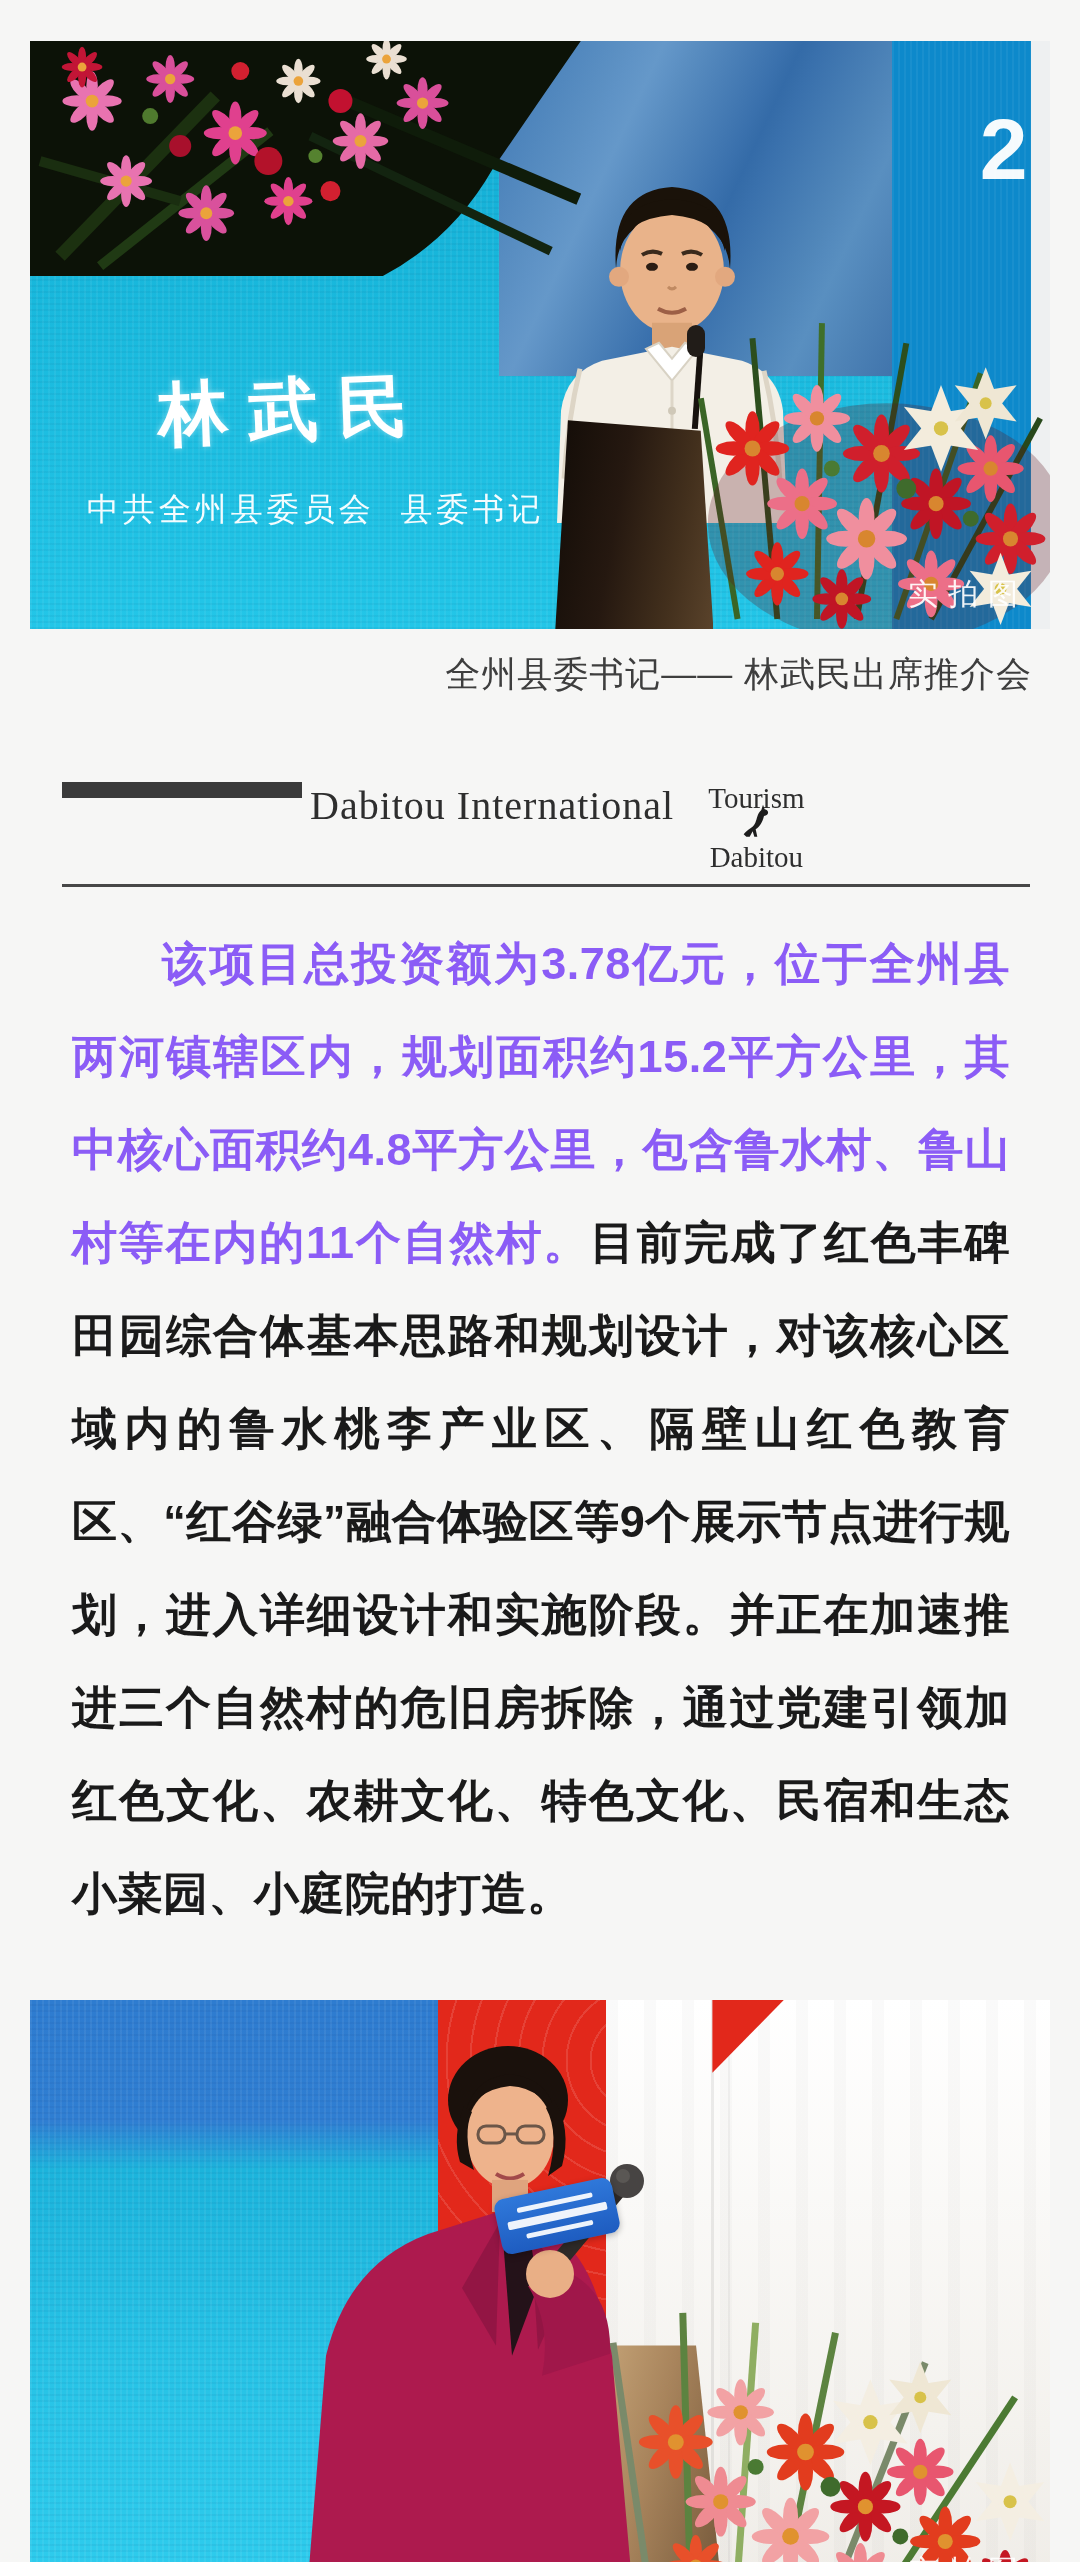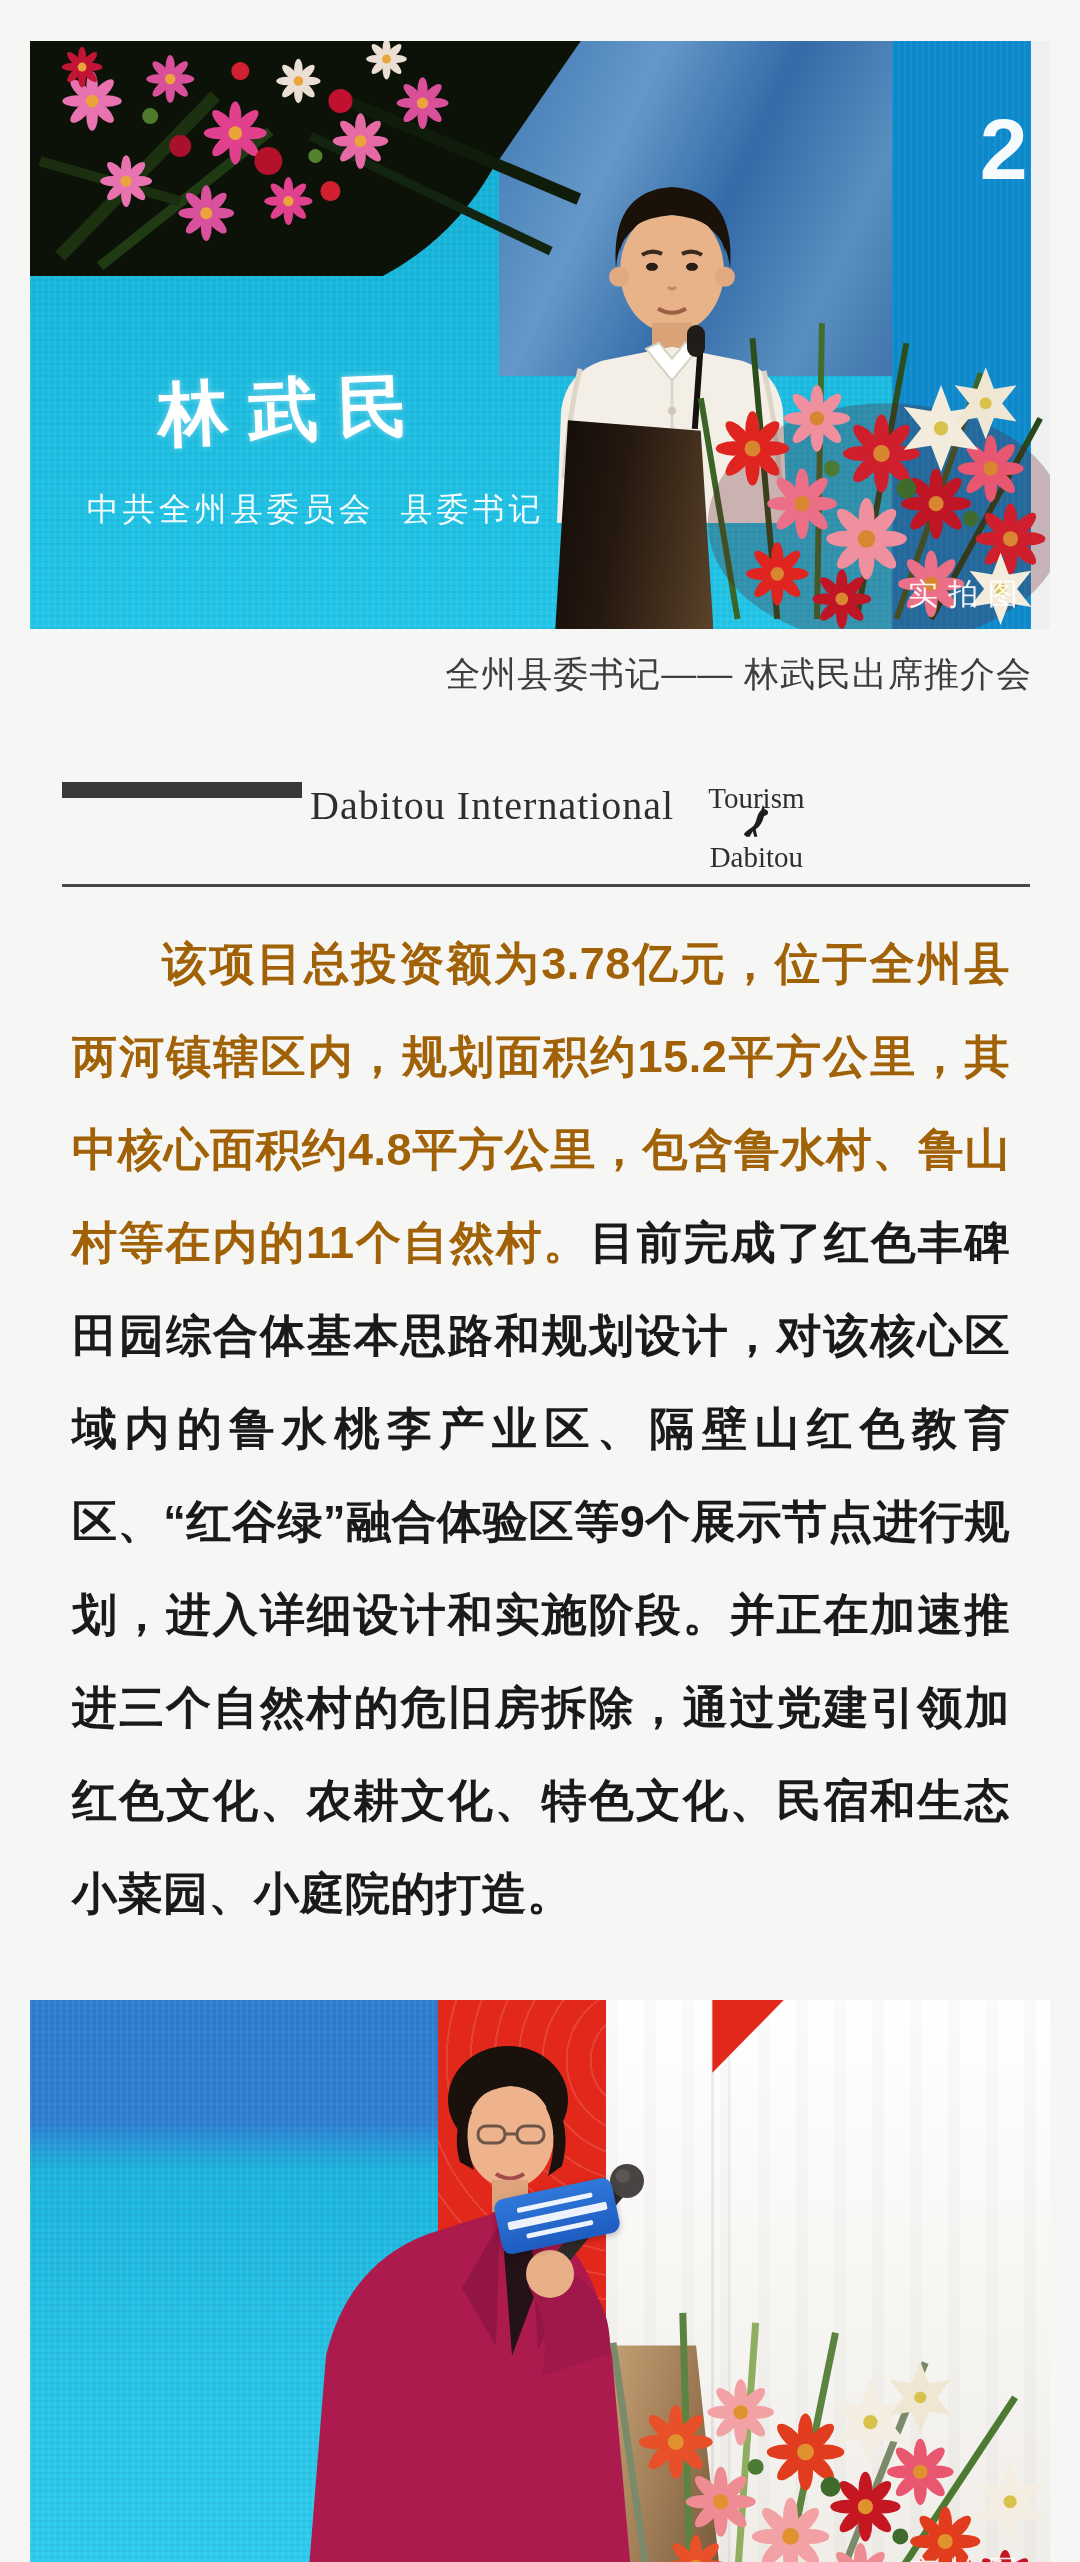--- a/index.html
+++ b/index.html
@@ -70,21 +70,21 @@
   .brand{margin:84px 42px 0;position:relative;}
   .brand-row{display:flex;align-items:flex-start;}
   .brand-bar{width:240px;height:16px;background:#3a3a3a;margin-left:20px;flex:none;}
   .brand-title{font-family:"Liberation Serif",serif;font-size:40px;color:#2e2e2e;margin-left:8px;letter-spacing:1px;}
   .brand-sub{font-family:"Liberation Serif",serif;font-size:29px;color:#2e2e2e;margin-left:34px;display:flex;align-items:center;flex-direction:column;}
   .bird{width:40px;height:40px;margin:-14px 2px 0 4px;flex:none;}
   .brand-rule{height:3px;background:#474747;margin:10px 8px 0 20px;}
   
   .para{margin:30px 70px 0 72px;font-size:45px;font-weight:700;line-height:93px;
     text-align:justify;text-indent:90px;color:#1a1a1a;letter-spacing:.5px;}
-  .hl{color:#a16207;}
+  .hl{color:#8b5cf6;}
 </style>
 </head>
 <body>
 
 <div class="photo photo1">
   <div class="abs p1-cyan"></div>
   <div class="abs p1-photoband"></div>
   <div class="abs p1-rightband"></div>
   <div class="abs p1-sliver"></div>
   <div class="abs p1-digit">2</div>

